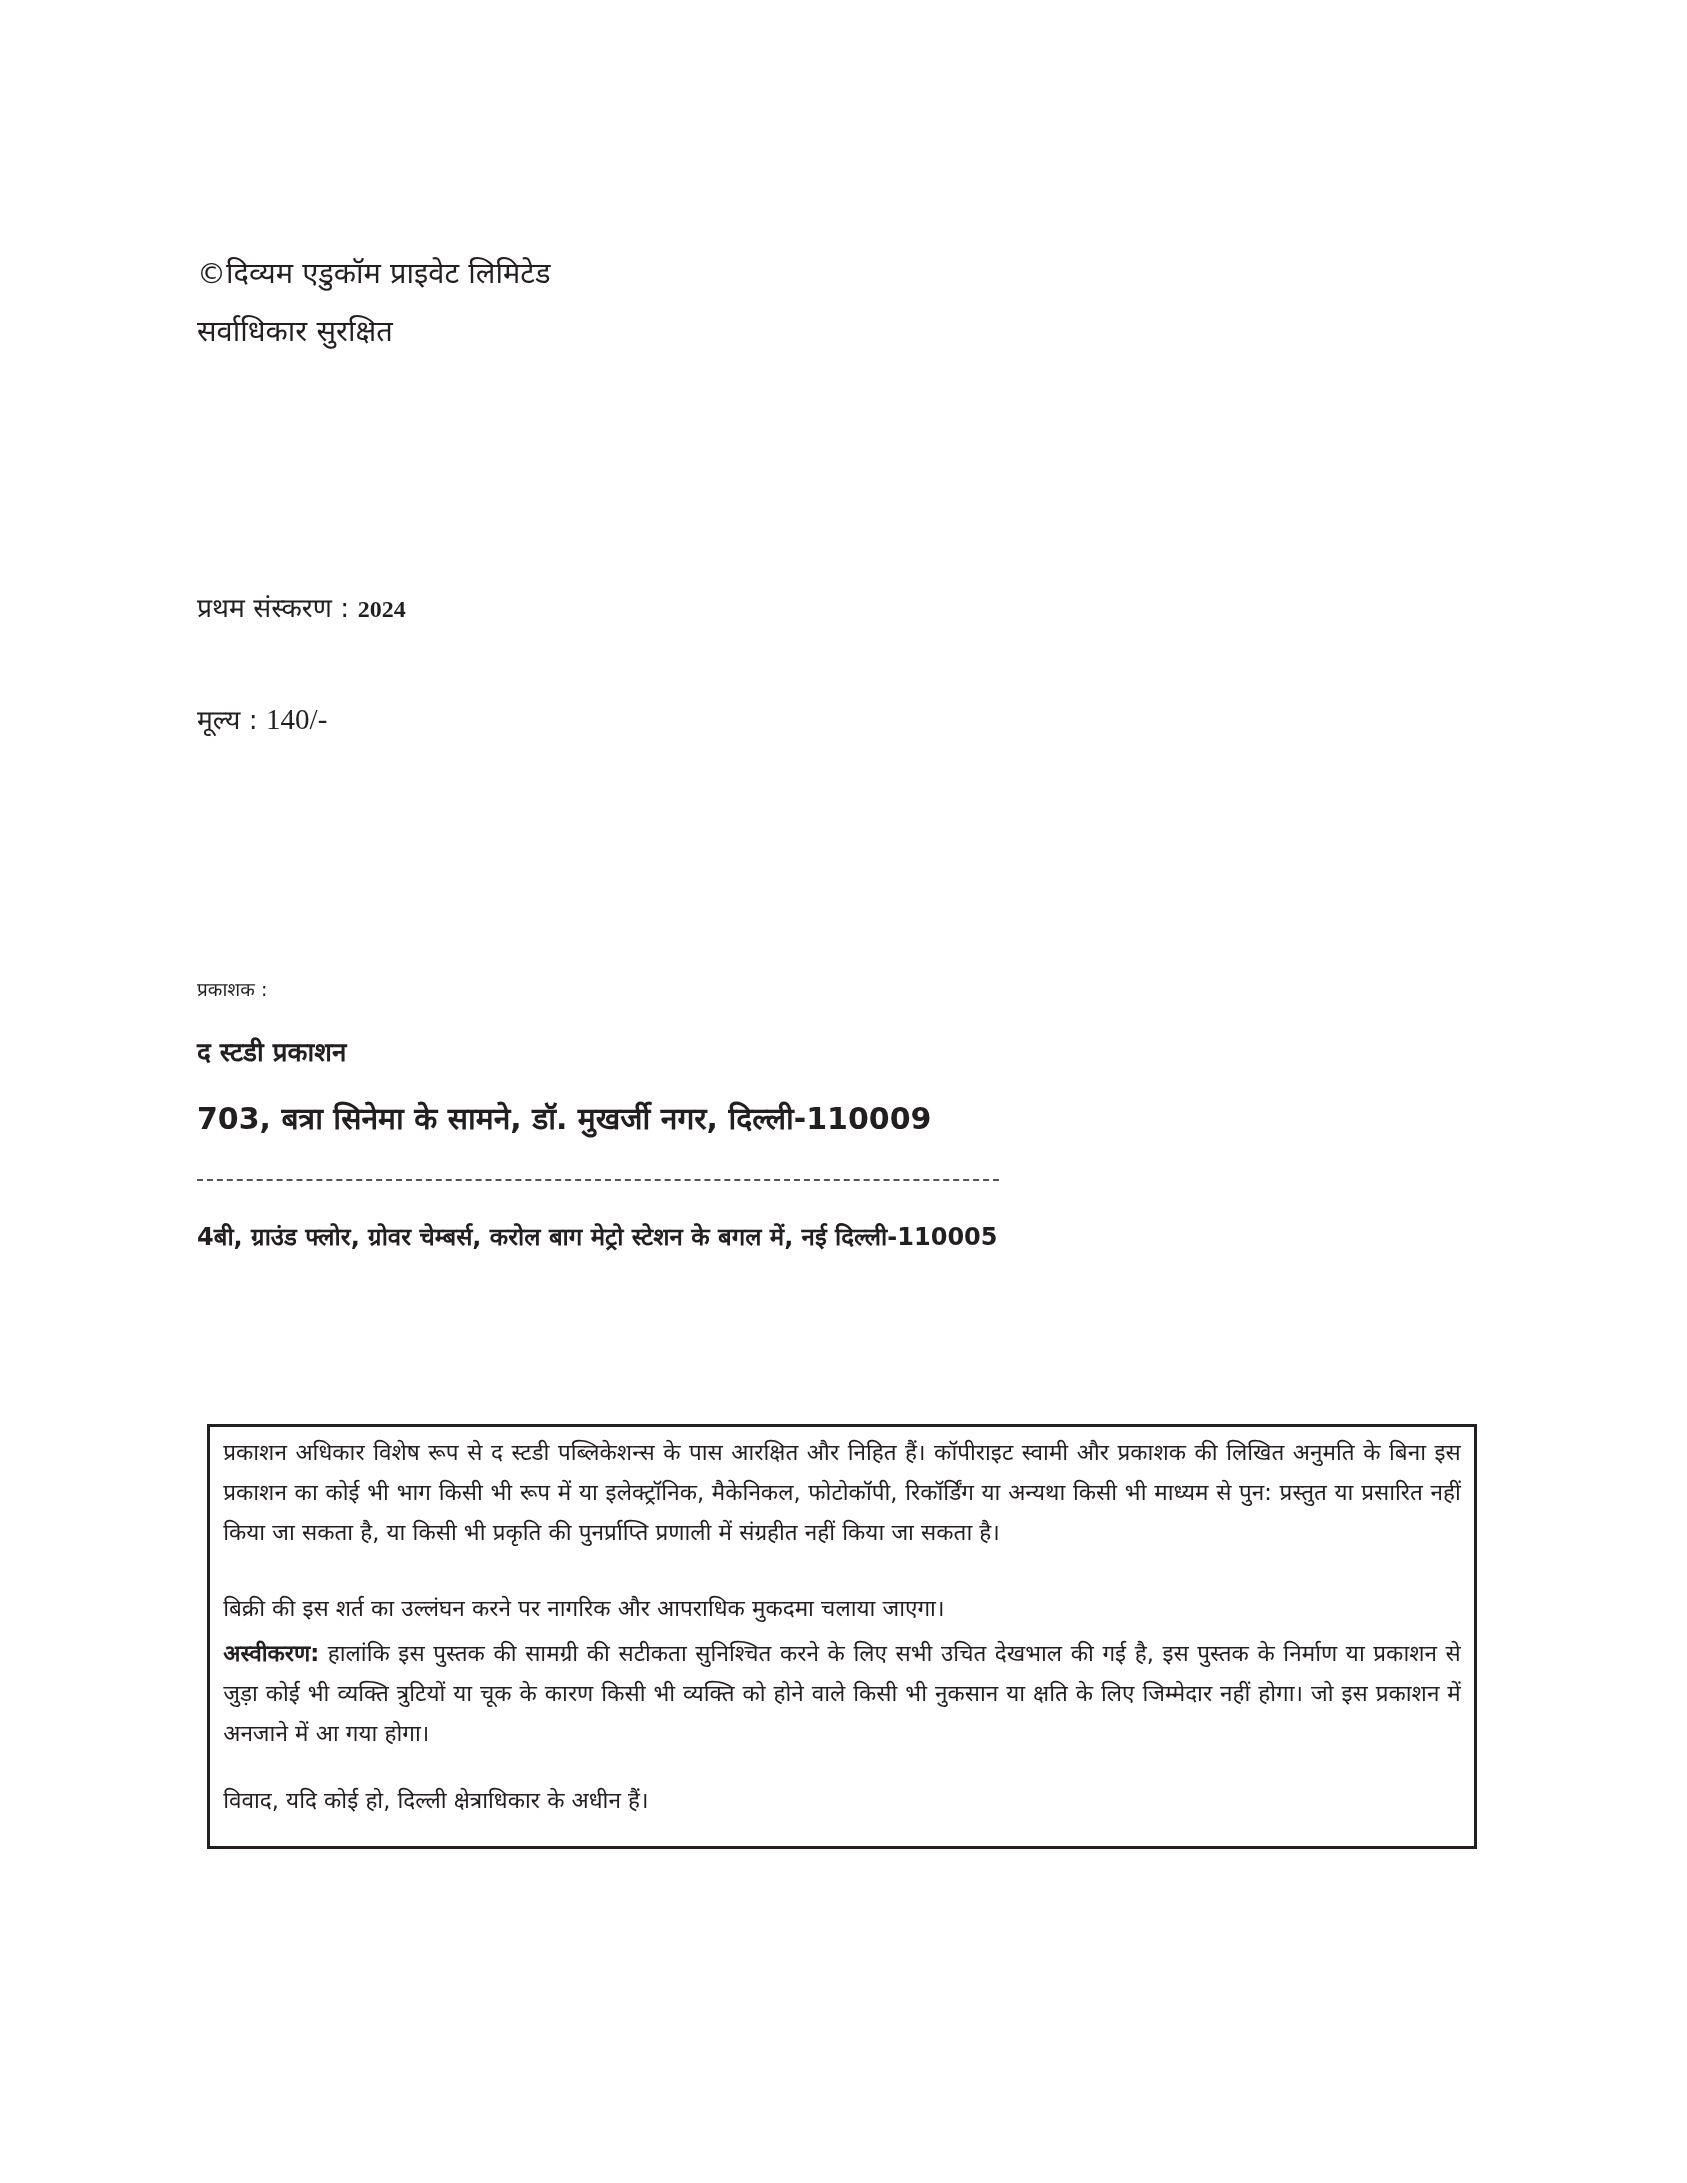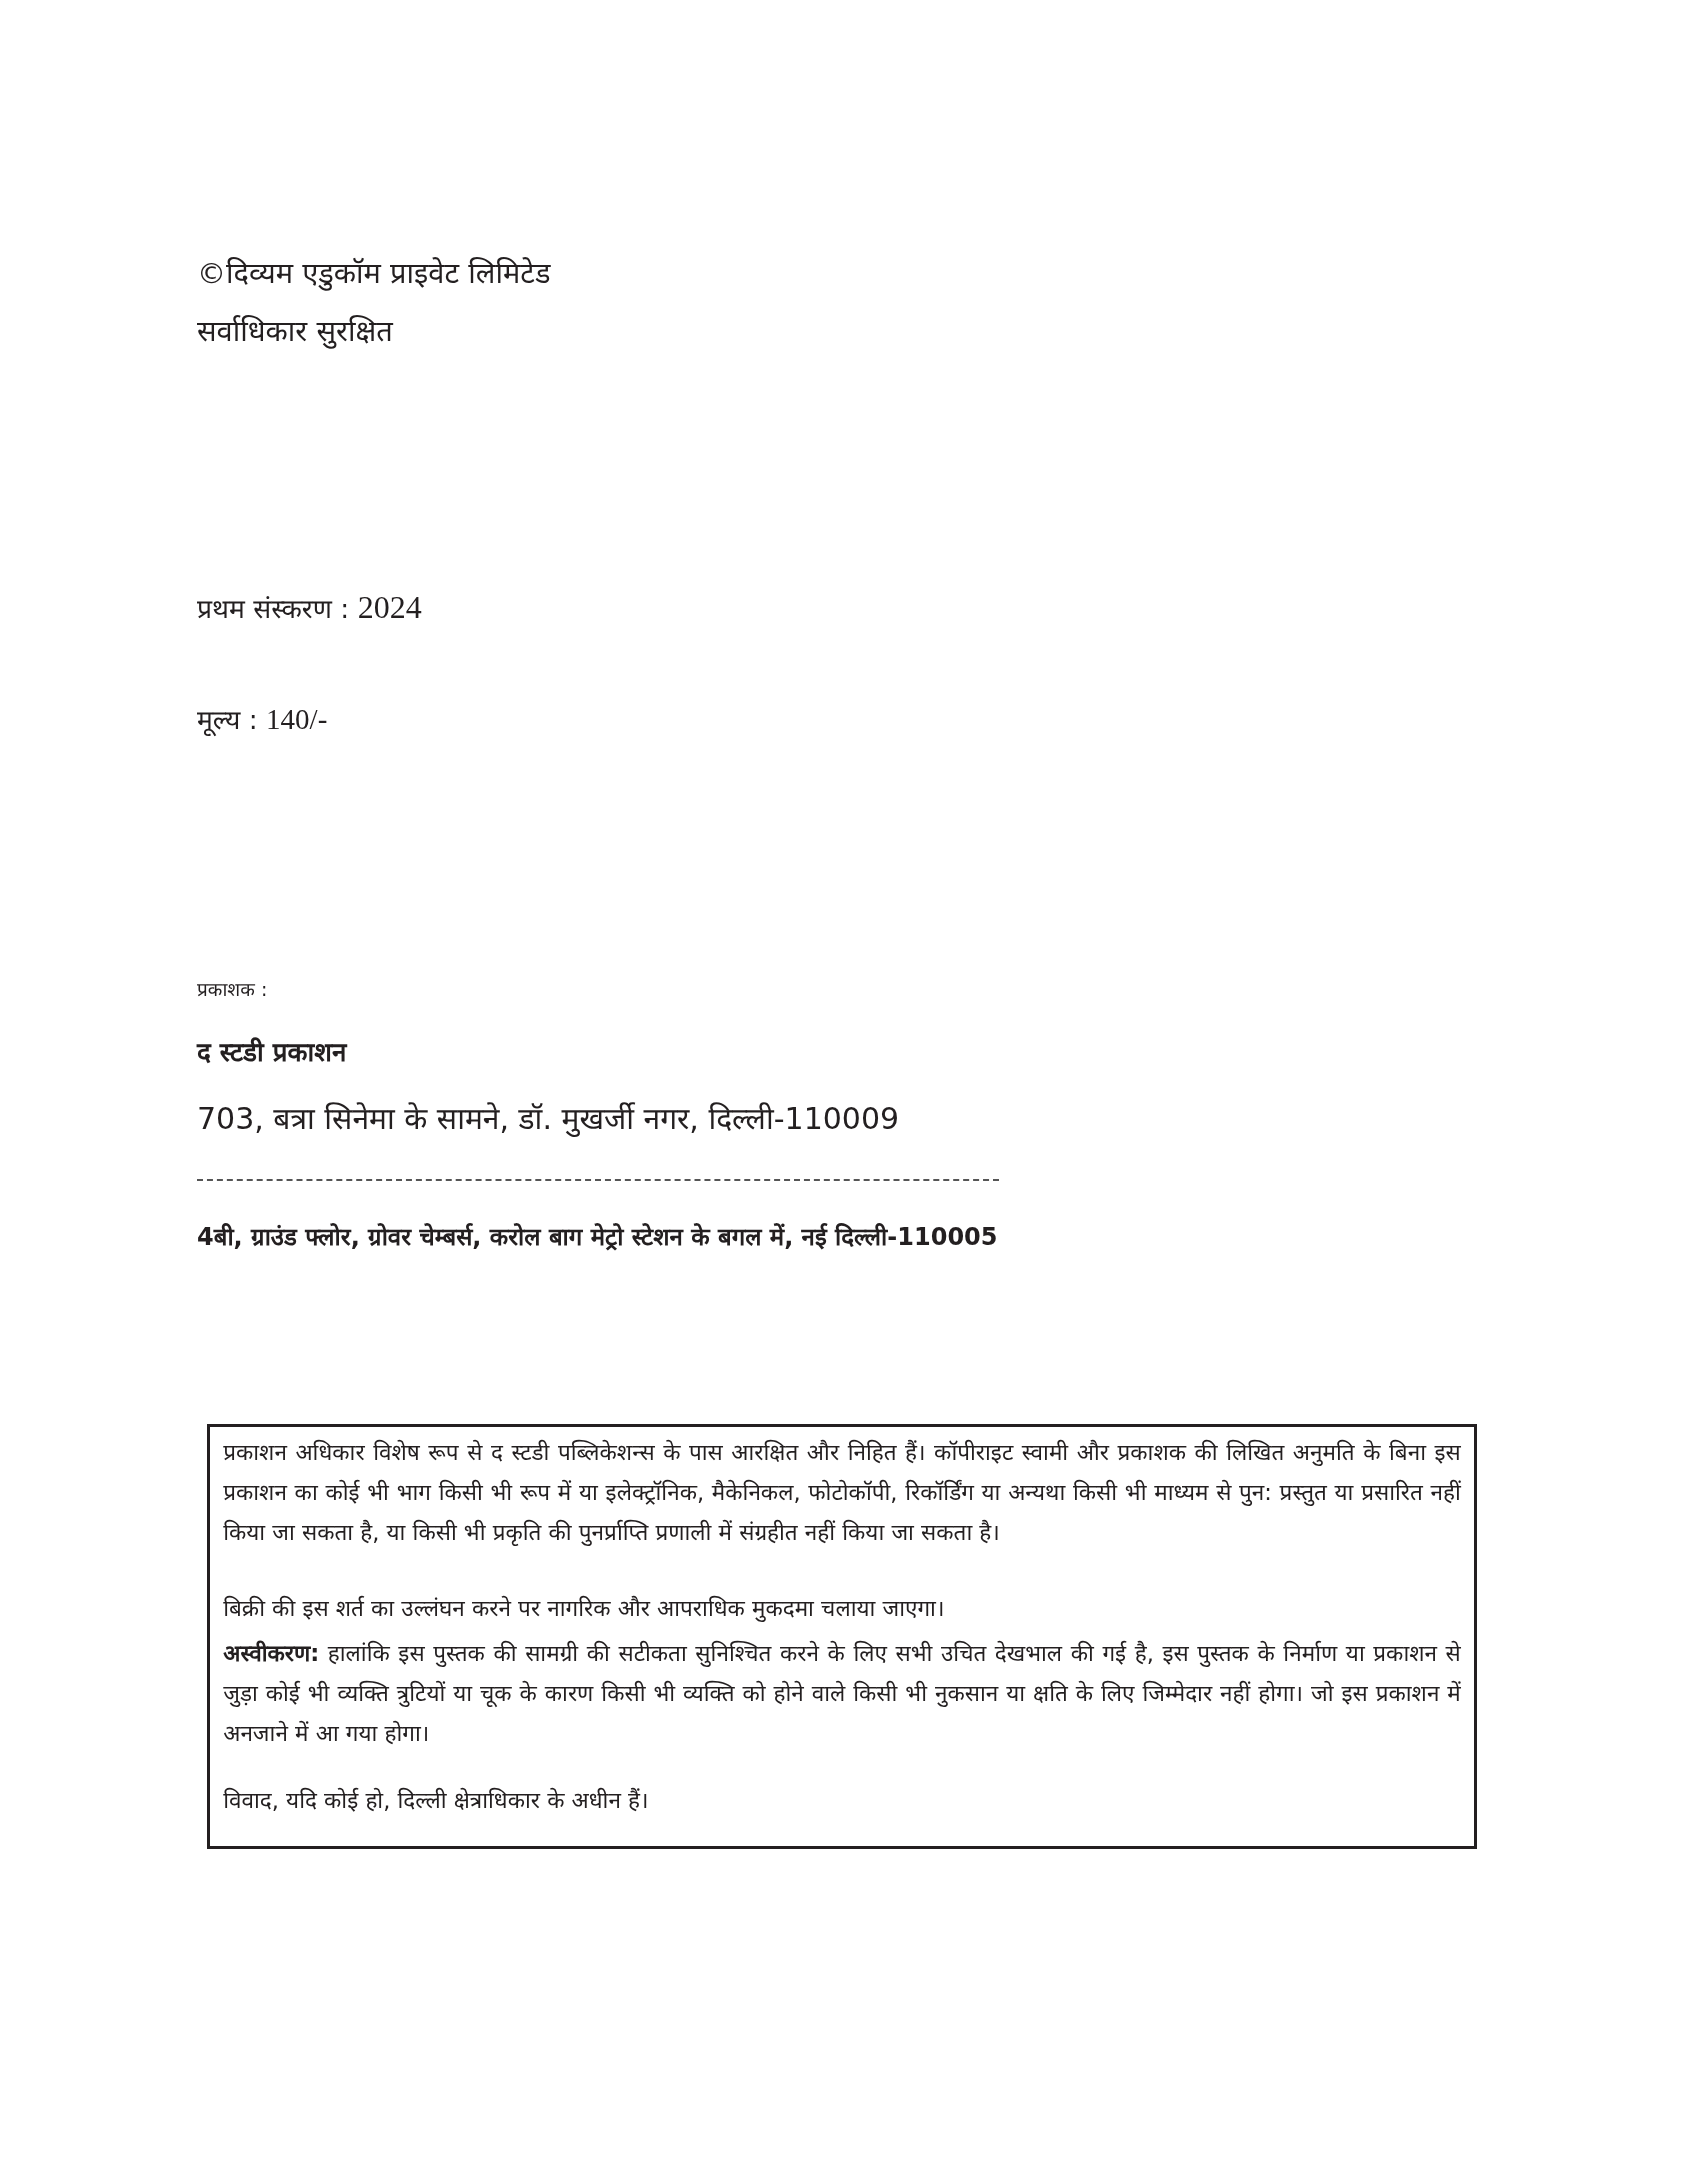--- a/index.html
+++ b/index.html
@@ -2,26 +2,26 @@
 <html style="font-size:10.6px"><head>
 <meta charset="utf-8">
 <style>
   html, body { margin: 0; padding: 0; background: #ffffff; }
   body { width: 1687px; height: 2183px; position: relative; overflow: hidden;
          font-family: "DejaVu Sans", "Liberation Sans", sans-serif; color: #231f20; }
   .abs { position: absolute; white-space: nowrap; }
   .copyright { left: 197px; top: 253px; font-size: 29px; line-height: 40px; }
   .rights { left: 197px; top: 311px; font-size: 29px; line-height: 40px; }
   .edition { left: 197px; top: 589px; font-size: 26.5px; line-height: 37px; }
-  .edition .year { font-family: "Liberation Serif", serif; font-weight: normal; font-size: 32px; }
+  .edition .year { font-family: "Liberation Serif", serif; font-weight: bold; font-size: 24px; }
   .price { left: 197px; top: 701px; font-size: 26.5px; line-height: 37px; }
   .price .amt { font-family: "Liberation Serif", serif; font-size: 29px; }
   .pub-label { left: 197px; top: 971px; font-size: 19px; line-height: 36px; }
   .pub-name { left: 197px; top: 1032px; font-size: 26px; font-weight: bold; line-height: 41px; }
-  .addr1 { left: 197px; top: 1098px; font-size: 30px; font-weight: normal; line-height: 42px; }
+  .addr1 { left: 197px; top: 1098px; font-size: 30px; font-weight: bold; line-height: 42px; }
   .dash { left: 197px; top: 1179px; width: 802px; height: 0; border-top: 2px dashed #555; }
   .addr2 { left: 197px; top: 1216px; font-size: 24px; font-weight: bold; line-height: 42px; }
   .box { position: absolute; left: 207px; top: 1424px; width: 1264px; height: 419px;
          border: 3.3px solid #231f20; box-sizing: content-box; }
   .box p { margin: 0; position: absolute; left: 13.2px; right: 13.2px; font-size: 22.5px;
            line-height: 40px; text-align: justify; text-align-last: left; }
   .box .p1 { top: 5.3px; }
   .box .p2 { top: 161px; }
   .box .p3 { top: 206px; }
   .box .p4 { top: 353px; }

